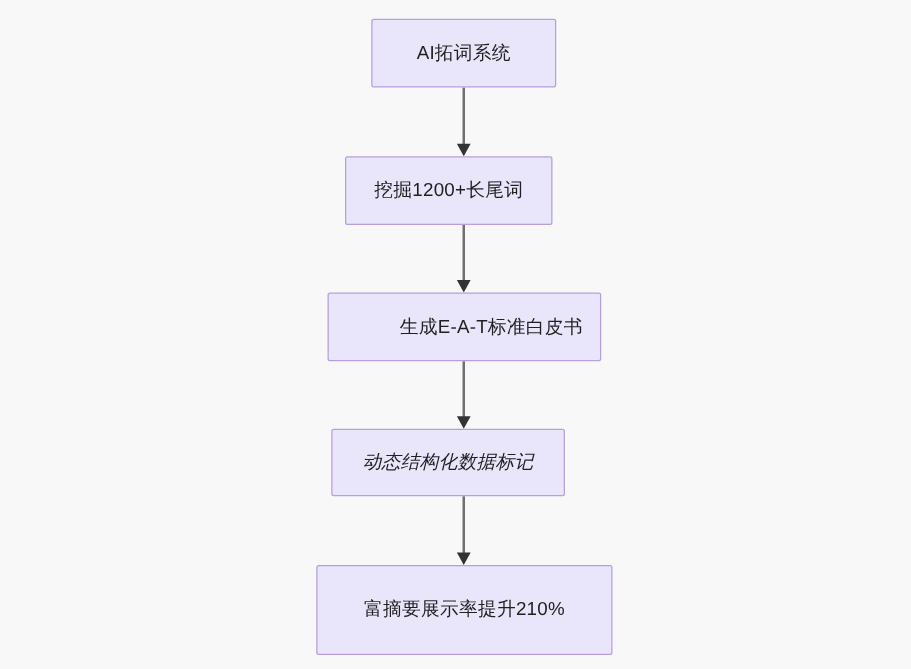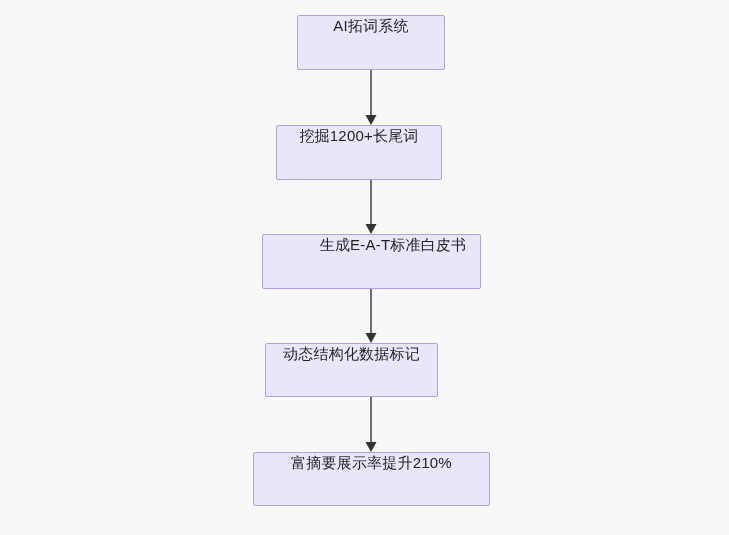--- a/index.html
+++ b/index.html
@@ -20,20 +20,21 @@
     height: 535px;
     background: #f8f8f8;
   }
   .flow-node {
     position: absolute;
     box-sizing: border-box;
     background: #e9e5fa;
     border: 1.5px solid #b79ee0;
     border-radius: 2px;
     display: flex;
+    align-items: center;
     justify-content: center;
     text-align: center;
   }
   .flow-node-label {
     font-size: 15px;
     line-height: 1.3;
     color: #1f2020;
     letter-spacing: 0.2px;
     white-space: nowrap;
     -webkit-font-smoothing: antialiased;
@@ -81,21 +82,21 @@
   </div>
 
   <div class="flow-node" style="left:276px; top:125px; width:166px; height:55px;">
     <span class="flow-node-label">挖掘1200+长尾词</span>
   </div>
 
   <div class="flow-node" style="left:262px; top:234px; width:219px; height:55px;padding-left:43px;">
     <span class="flow-node-label">生成E-A-T标准白皮书</span>
   </div>
 
-  <div class="flow-node" style="left:265px; top:343px; width:173px; height:54px;">
+  <div class="flow-node" style="left:265px; top:343px; width:187px; height:54px;font-style:italic;">
     <span class="flow-node-label">动态结构化数据标记</span>
   </div>
 
-  <div class="flow-node" style="left:253px; top:452px; width:237px; height:54px;">
+  <div class="flow-node" style="left:253px; top:452px; width:237px; height:72px;">
     <span class="flow-node-label">富摘要展示率提升210%</span>
   </div>
 
 </div>
 
 </body></html>

